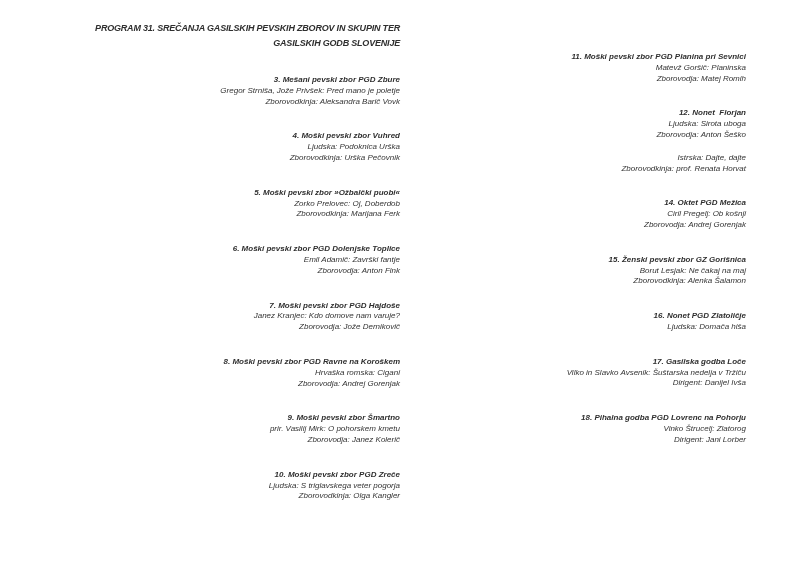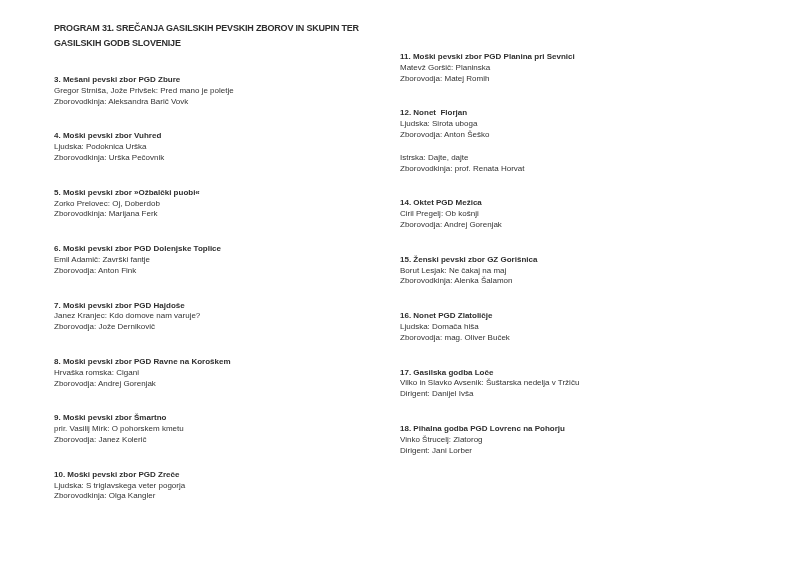--- a/index.html
+++ b/index.html
@@ -11,21 +11,22 @@
     position: relative;
     width: 800px;
     height: 566px;
     background: #ffffff;
     font-family: "Liberation Sans", sans-serif;
     color: #333333;
     overflow: hidden;
   }
   .col {
     position: absolute;
-    text-align: left;
+    text-align: right;
+    font-style: italic;
   }
   .col-left {
     left: 54px;
     top: 21px;
     width: 346px;
   }
   .col-right {
     left: 400px;
     top: 28px;
     width: 346px;
@@ -146,21 +147,20 @@
 
     <div class="group">
       <div class="heading">15. Ženski pevski zbor GZ Gorišnica</div>
       <div>Borut Lesjak: Ne čakaj na maj</div>
       <div>Zborovodkinja: Alenka Šalamon</div>
     </div>
 
     <div class="group">
       <div class="heading">16. Nonet PGD Zlatoličje</div>
       <div>Ljudska: Domača hiša</div>
-      <div>Zborovodja: mag. Oliver Buček</div>
     </div>
 
     <div class="group">
       <div class="heading">17. Gasilska godba Loče</div>
       <div>Vilko in Slavko Avsenik: Šuštarska nedelja v Tržiču</div>
       <div>Dirigent: Danijel Ivša</div>
     </div>
 
     <div class="group">
       <div class="heading">18. Pihalna godba PGD Lovrenc na Pohorju</div>

